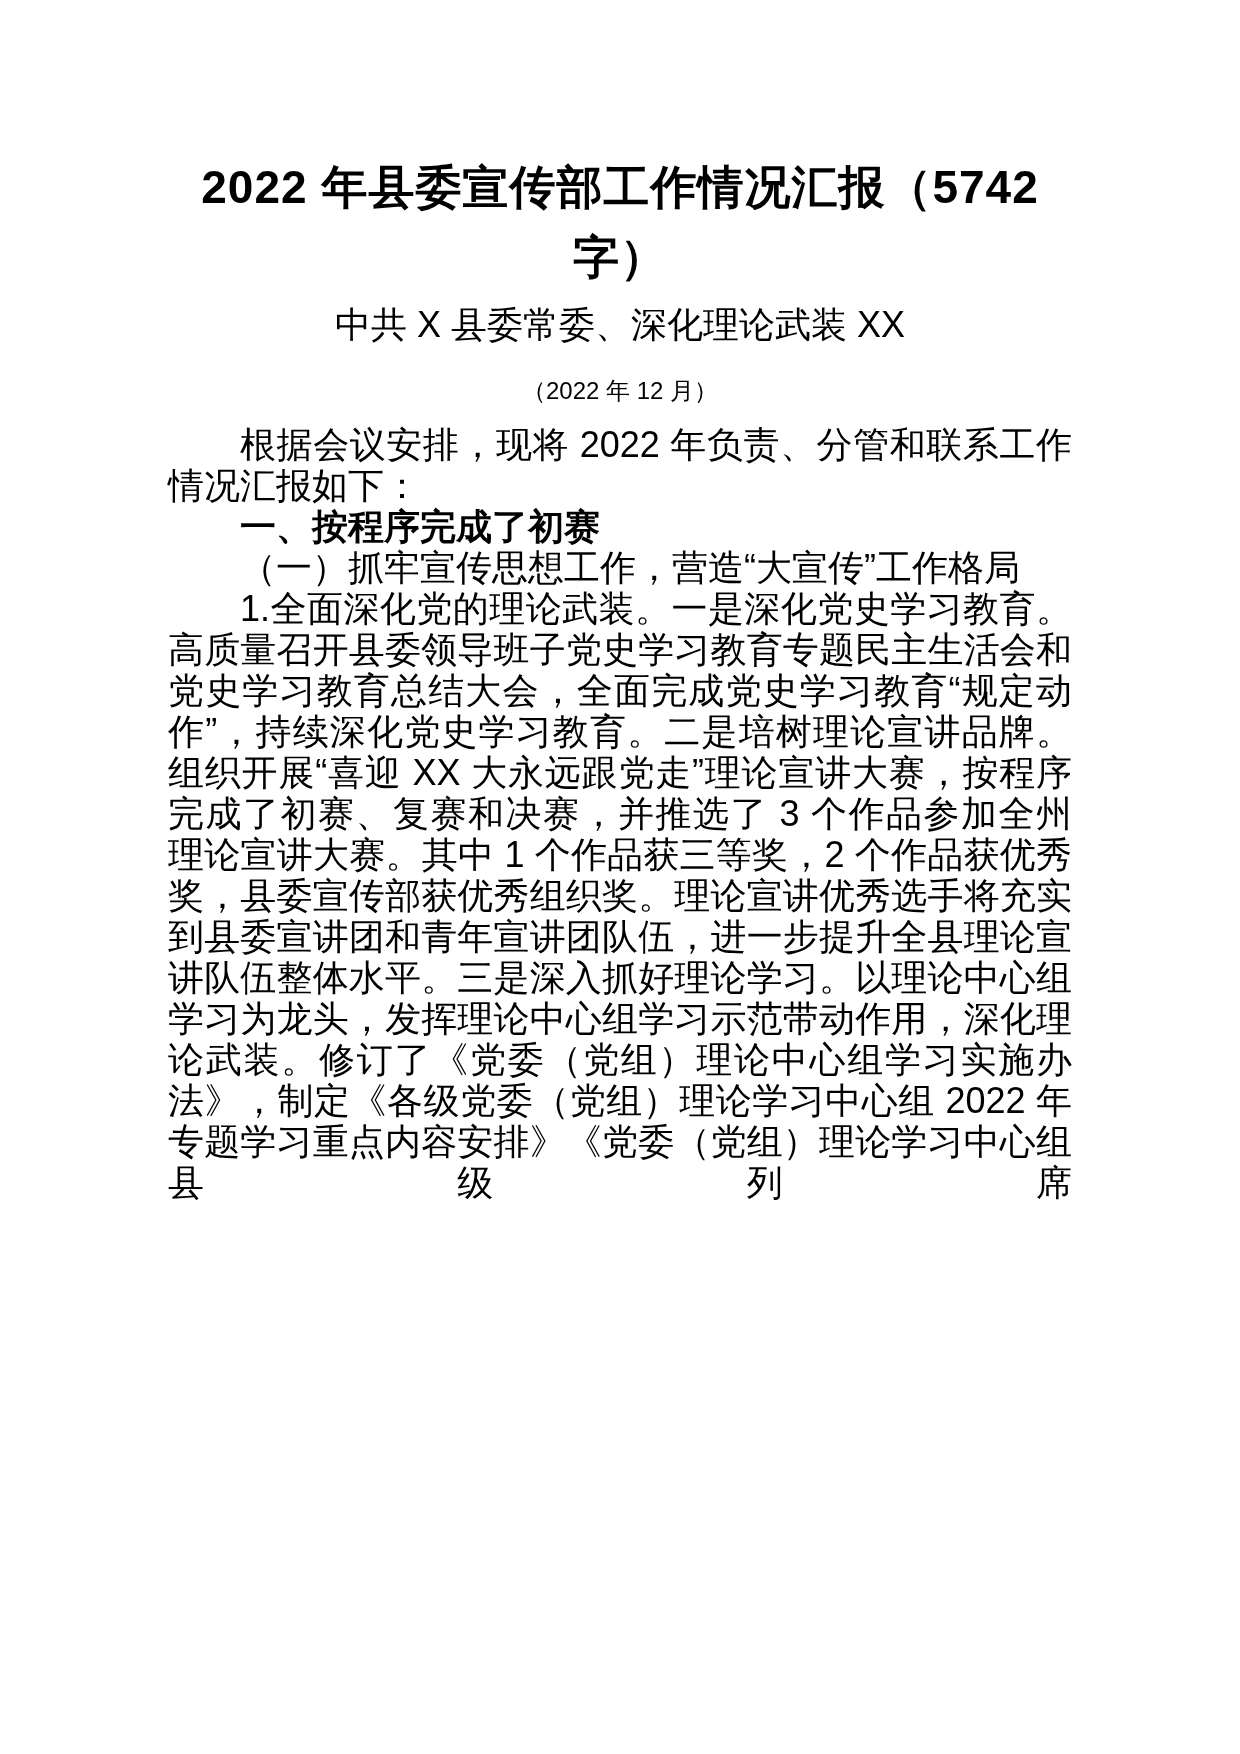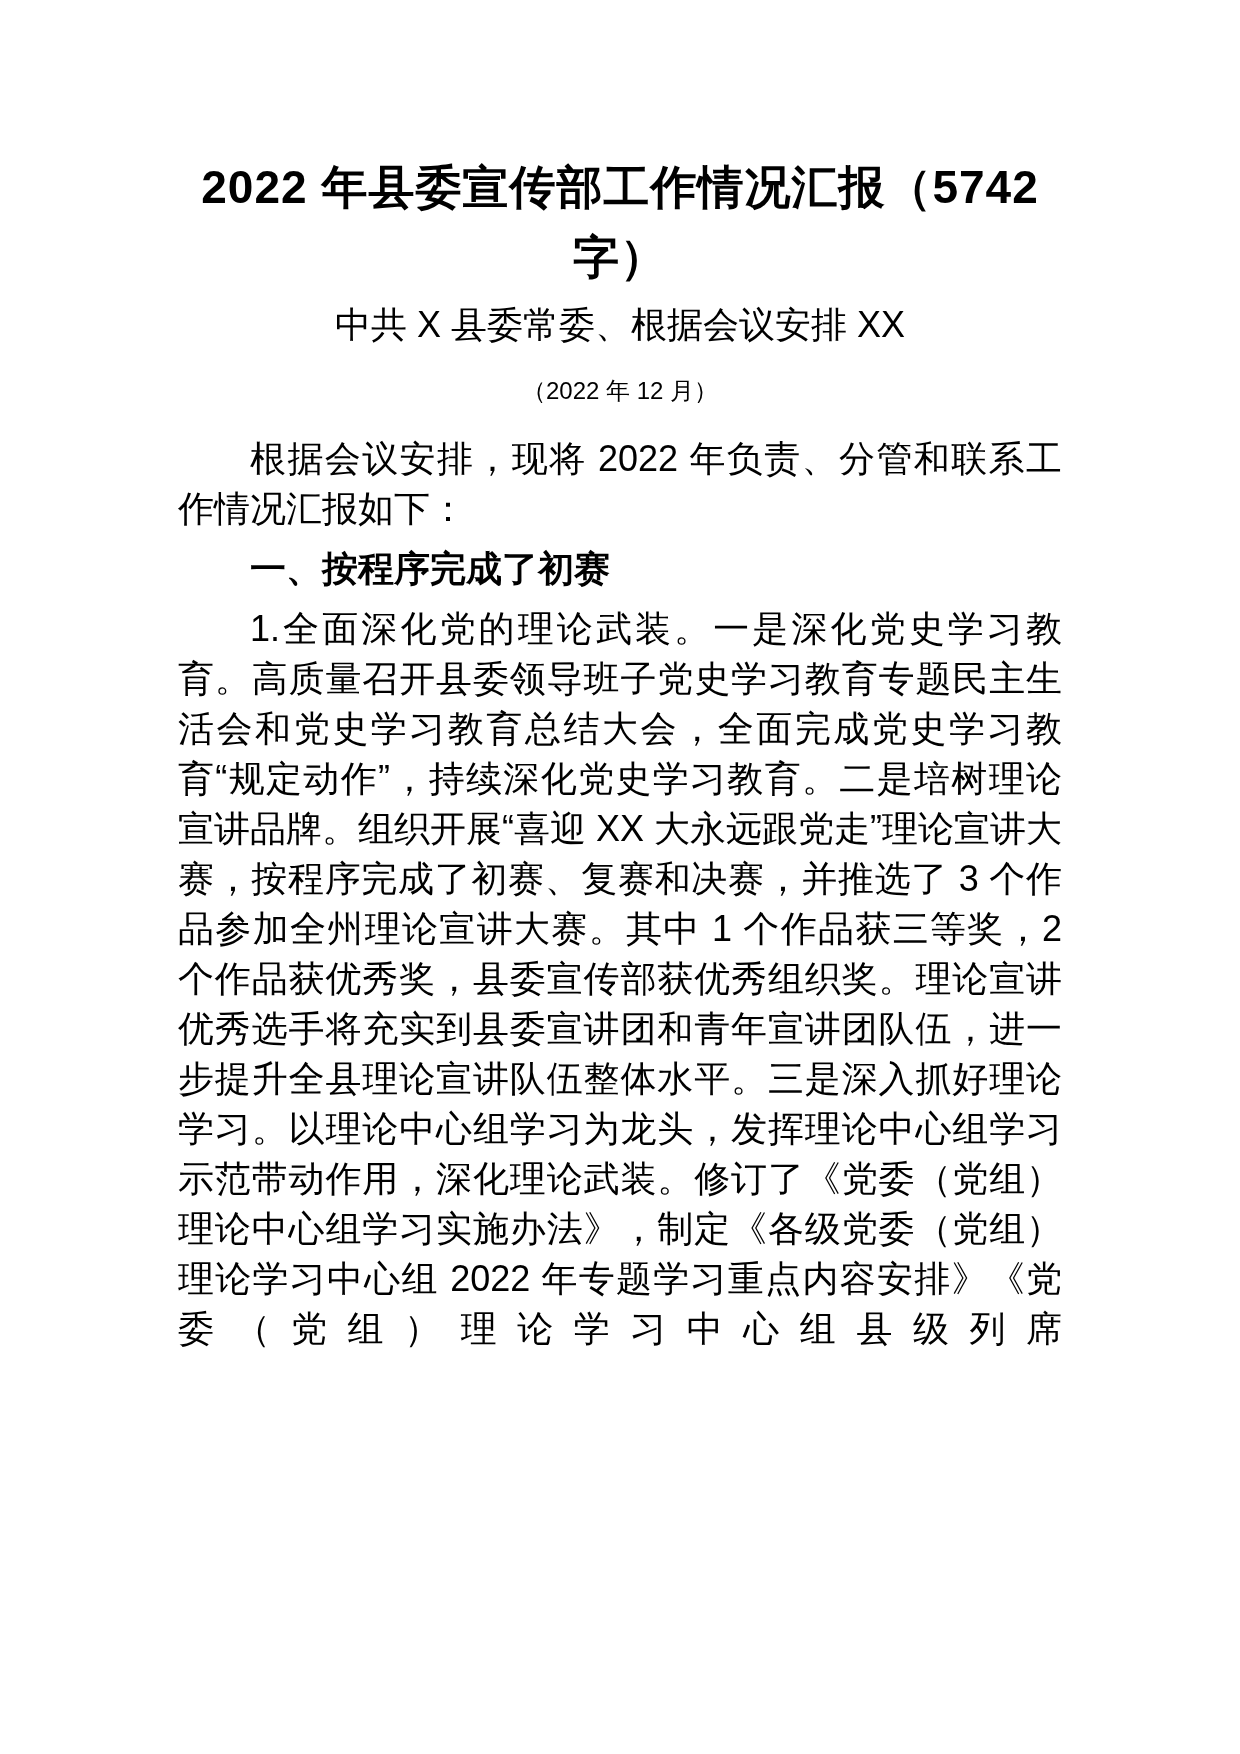--- a/index.html
+++ b/index.html
@@ -37,23 +37,23 @@
     text-align: center;
   }
   .doc-date {
     margin: 0;
     font-size: 24px;
     line-height: 66px;
     font-weight: 400;
     text-align: center;
   }
   .para {
-    margin: 10px;
+    margin: 0;
     font-size: 36px;
-    line-height: 50px;
+    line-height: 41px;
     font-weight: 400;
     text-align: justify;
     text-indent: 2em;
     word-break: break-all;
   }
   .heading-1 {
     font-weight: 700;
   }
   .cutoff {
     
@@ -63,24 +63,25 @@
 </head>
 <body>
 
 <div class="page">
 
   <h1 class="doc-title">
     <span class="title-line">2022 年县委宣传部工作情况汇报（5742</span>
     <span class="title-line">字）</span>
   </h1>
 
-  <p class="doc-subtitle">中共 X 县委常委、根据会议安排 XX</p>
+  <p class="doc-subtitle">中共 X 县委常委、深化理论武装 XX</p>
 
   <p class="doc-date">（2022 年 12 月）</p>
 
   <p class="para">根据会议安排，现将 2022 年负责、分管和联系工作情况汇报如下：</p>
 
   <p class="para heading-1">一、按程序完成了初赛</p>
 
+  <p class="para">（一）抓牢宣传思想工作，营造“大宣传”工作格局</p>
 
   <p class="para cutoff">1.全面深化党的理论武装。一是深化党史学习教育。高质量召开县委领导班子党史学习教育专题民主生活会和党史学习教育总结大会，全面完成党史学习教育“规定动作”，持续深化党史学习教育。二是培树理论宣讲品牌。组织开展“喜迎 XX 大永远跟党走”理论宣讲大赛，按程序完成了初赛、复赛和决赛，并推选了 3 个作品参加全州理论宣讲大赛。其中 1 个作品获三等奖，2 个作品获优秀奖，县委宣传部获优秀组织奖。理论宣讲优秀选手将充实到县委宣讲团和青年宣讲团队伍，进一步提升全县理论宣讲队伍整体水平。三是深入抓好理论学习。以理论中心组学习为龙头，发挥理论中心组学习示范带动作用，深化理论武装。修订了《党委（党组）理论中心组学习实施办法》，制定《各级党委（党组）理论学习中心组 2022 年专题学习重点内容安排》《党委（党组）理论学习中心组县级列席</p>
 
 </div>
 
 </body></html>

